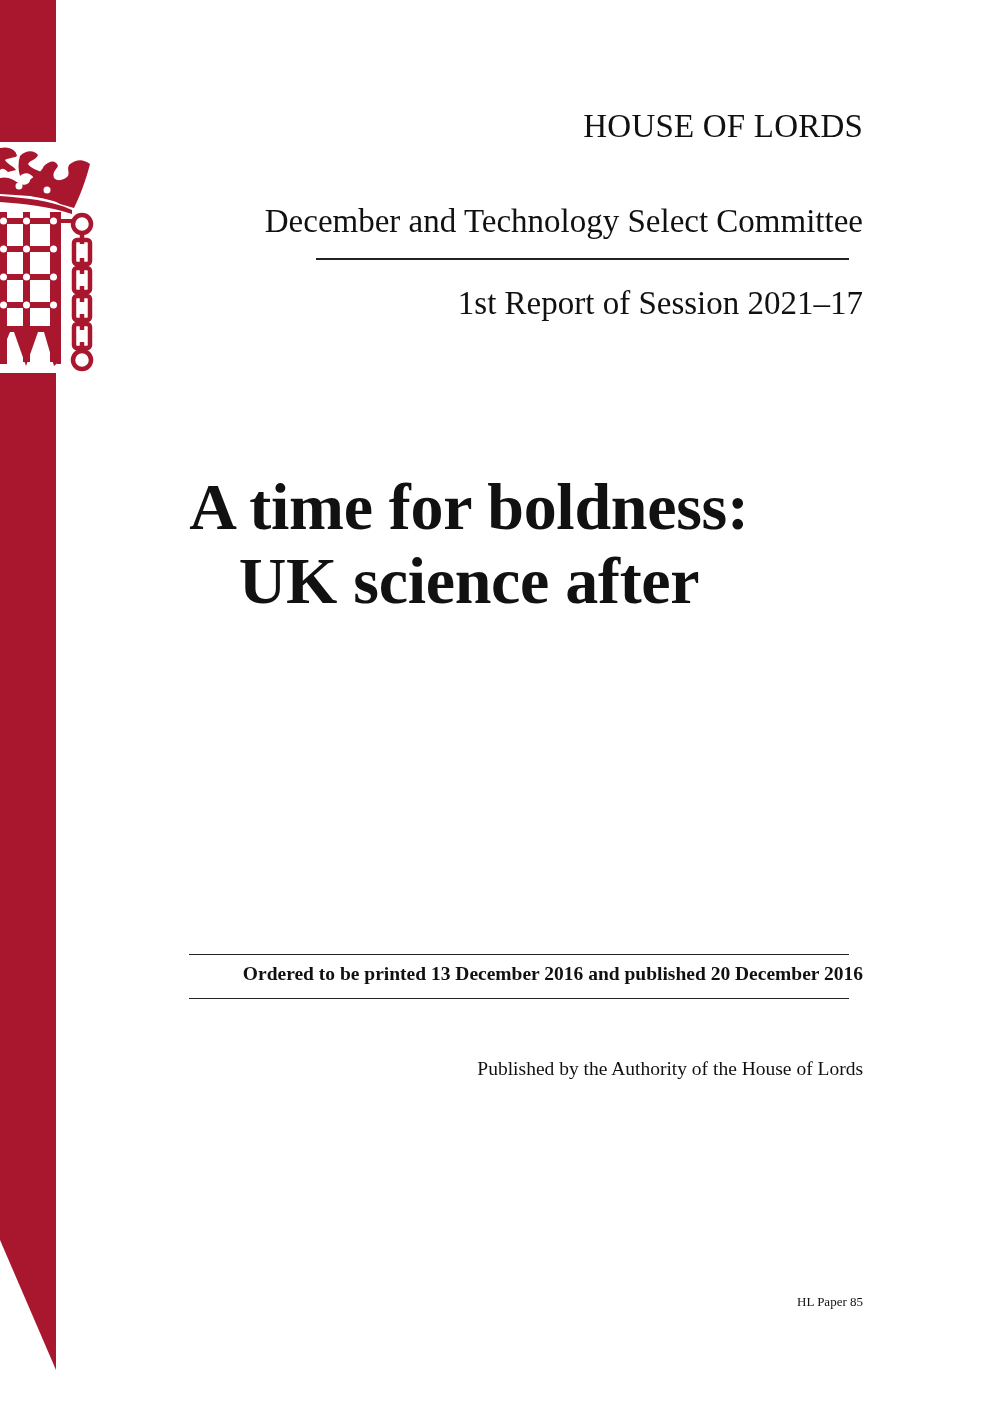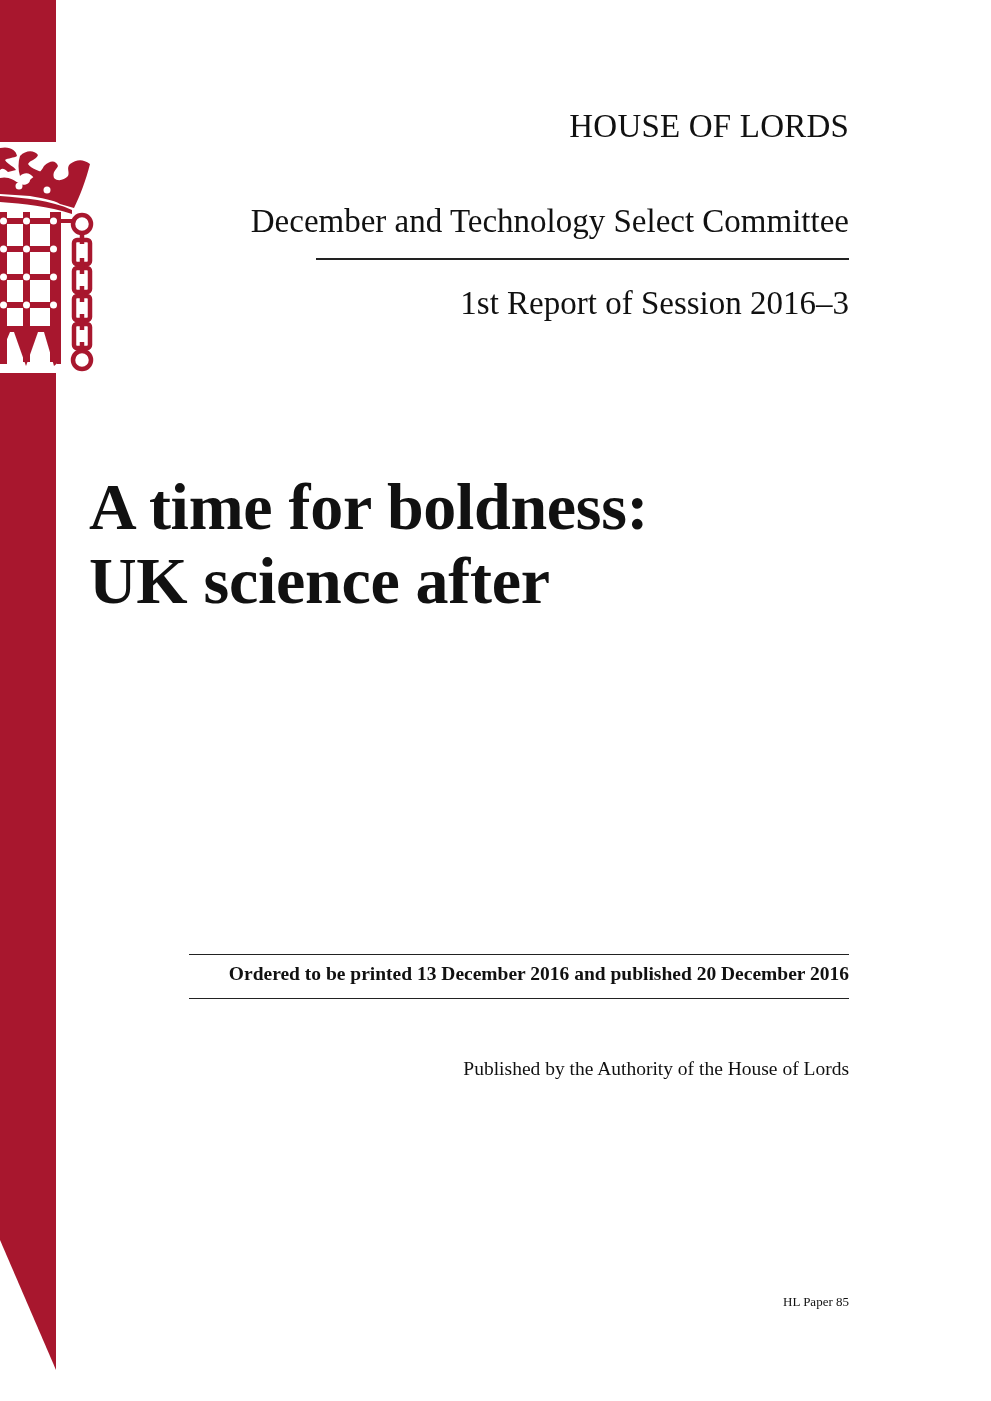--- a/index.html
+++ b/index.html
@@ -2,28 +2,28 @@
 <html><head>
 <meta charset="utf-8">
 <style>
   html, body { margin: 0; padding: 0; }
   body {
     width: 991px; height: 1401px; position: relative; overflow: hidden;
     background: #ffffff; color: #111111;
     font-family: "Liberation Serif", "DejaVu Serif", serif;
   }
   .band { position: absolute; left: 0; top: 0; }
-  .right { position: absolute; right: 142px; text-align: left; white-space: nowrap; }
+  .right { position: absolute; right: 128px; text-align: left; white-space: nowrap; }
   .house { top: 108px; font-size: 33px; letter-spacing: 0.2px; }
   .committee { top: 203px; font-size: 33px; }
   .rule1 { position: absolute; left: 316px; width: 533px; top: 258px; height: 0; border-top: 2px solid #222; }
   .session { top: 285px; font-size: 33px; }
   .title {
     position: absolute; right: 142px; top: 470px; width: 760px;
-    text-align: left; font-weight: bold; font-size: 66px; line-height: 73.5px;
+    text-align: center; font-weight: bold; font-size: 66px; line-height: 73.5px;
     letter-spacing: -0.3px;
   }
   .title div { white-space: nowrap; }
   .rule2 { position: absolute; left: 189px; width: 660px; top: 954px; border-top: 1.5px solid #222; }
   .ordered { top: 963px; font-size: 19.5px; font-weight: bold; }
   .rule3 { position: absolute; left: 189px; width: 660px; top: 998px; border-top: 1.5px solid #222; }
   .publisher { top: 1058px; font-size: 19.5px; }
   .paper { top: 1294px; font-size: 13px; }
 </style>
 </head>
@@ -88,21 +88,21 @@
       <line x1="82" y1="286" x2="82" y2="302"></line>
       <line x1="82" y1="314" x2="82" y2="330"></line>
       <line x1="82" y1="342" x2="82" y2="351"></line>
     </g>
   </g>
 </svg>
 
 <div class="right house">HOUSE OF LORDS</div>
 <div class="right committee">December and Technology Select Committee</div>
 <div class="rule1"></div>
-<div class="right session">1st Report of Session 2016–3</div>
+<div class="right session">1st Report of Session 2021–17</div>
 
 <div class="title">
   <div>A time for boldness:</div>
   <div>UK science after</div>
 </div>
 
 <div class="rule2"></div>
 <div class="right ordered">Ordered to be printed 13 December 2016 and published 20 December 2016</div>
 <div class="rule3"></div>
 

